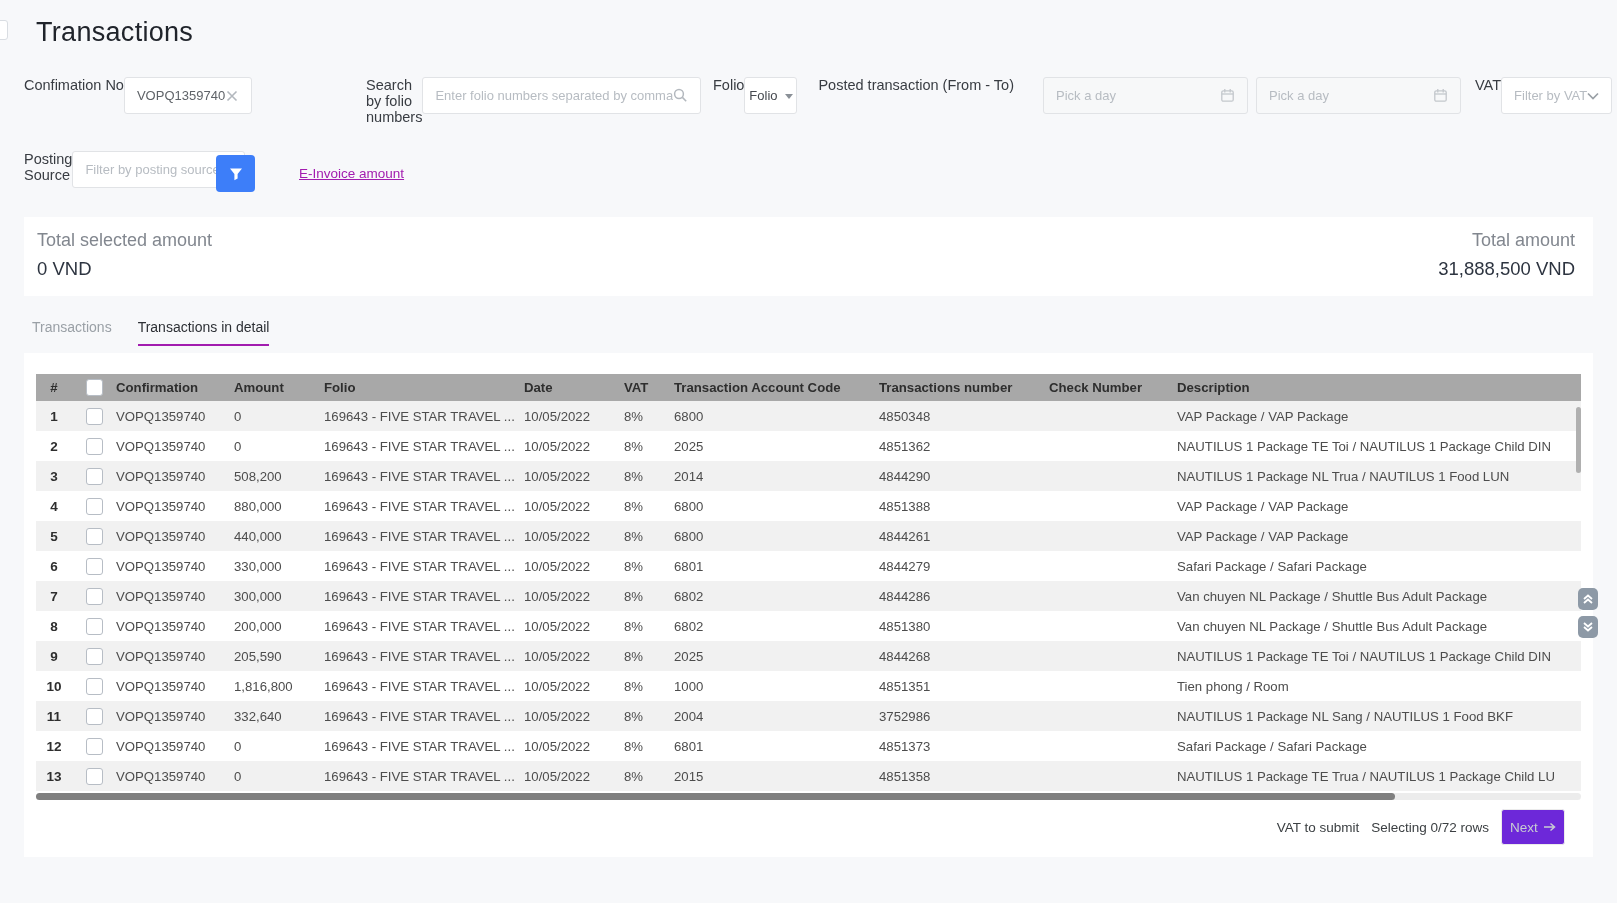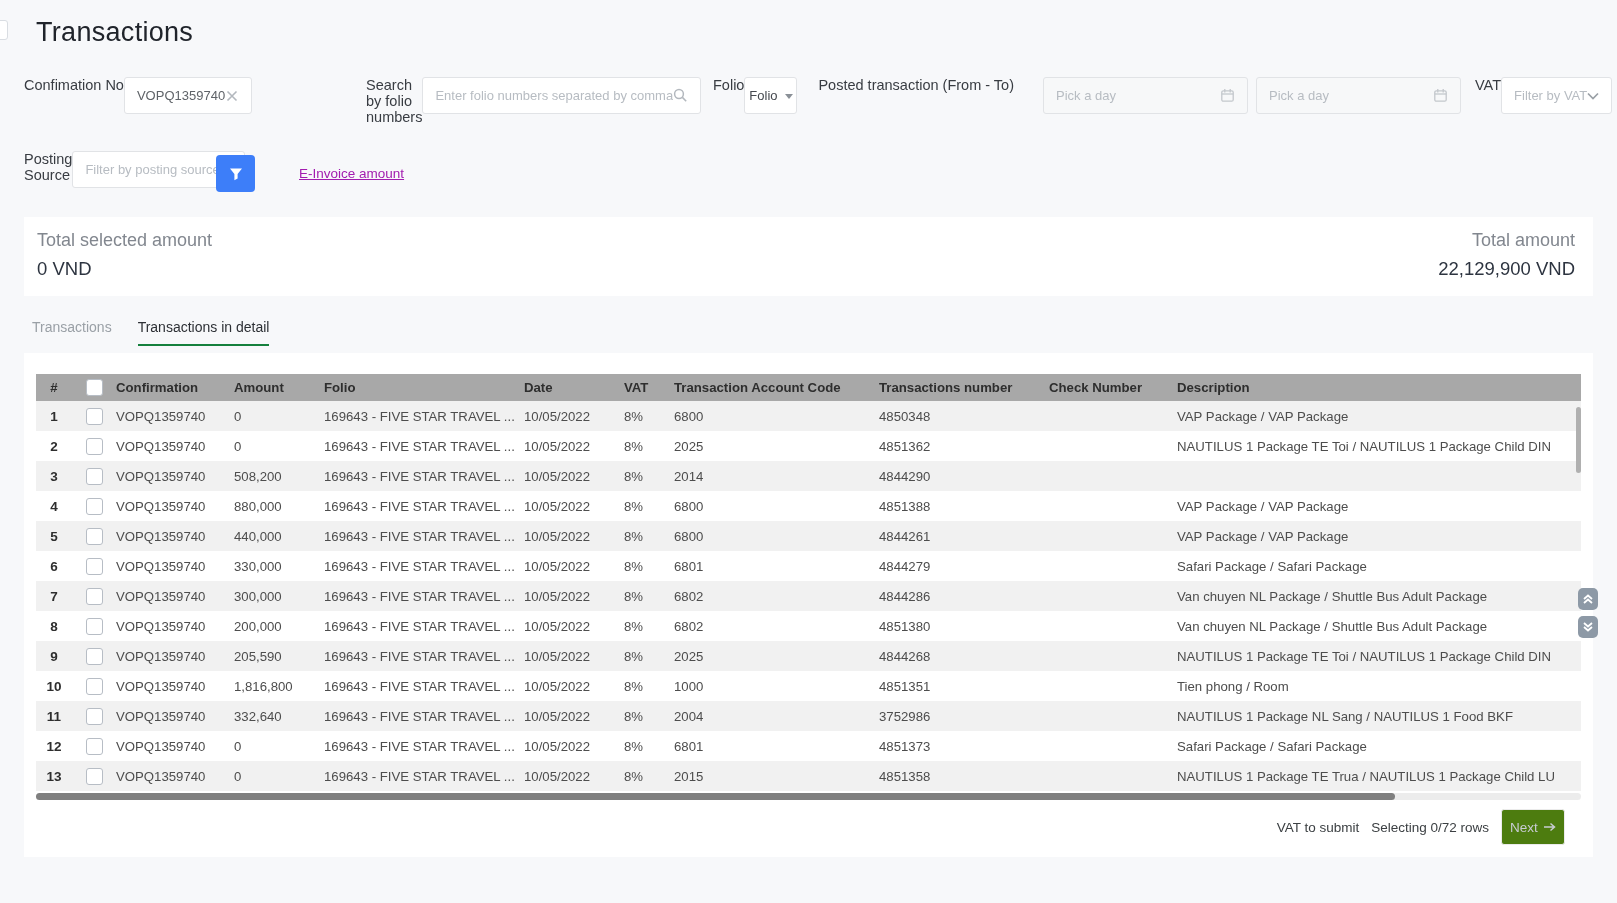--- a/index.html
+++ b/index.html
@@ -40,21 +40,21 @@
   .summary{ margin:25px 24px 0 24px; background:#fff; padding:13px 18px 16px 13px;
     display:flex; justify-content:space-between; }
   .sum-label{ font-size:18px; color:#82878f; }
   .sum-value{ font-size:18.5px; color:#2d3440; font-weight:500; margin-top:7px; }
   .sum-right{ text-align:right; }
 
   
   .tabs{ margin:23px 0 0 32px; display:flex; gap:26px; }
   .tab{ font-size:14px; padding-bottom:9px; cursor:pointer; }
   .tab.inactive{ color:#9aa0a6; }
-  .tab.active{ color:#2d3035; font-weight:500; border-bottom:2px solid #15803d; }
+  .tab.active{ color:#2d3035; font-weight:500; border-bottom:2px solid #a21caf; }
 
   
   .table-card{ margin:7px 24px 0 24px; background:#fff; padding:21px 12px 0 12px; position:relative; }
   .thead{ display:flex; align-items:center; background:#a8a8a8; height:27px; }
   .thead .cell{ font-weight:700; color:#2e2e2e; font-size:13.2px; }
   .trow{ display:flex; align-items:center; height:30px; }
   .trow:nth-child(odd){ background:#f1f1f1; }
   .trow:nth-child(even){ background:#fff; }
   .cell{ font-size:13.2px; color:#4d4d4d; white-space:nowrap; overflow:hidden; padding-right:6px; }
   .c-idx{ width:42px; text-align:center; flex:none; }
@@ -75,21 +75,21 @@
   .hscroll .track{ position:absolute; left:0; right:0; top:0; height:7px; background:#ececec; border-radius:4px; }
   .hscroll .thumb{ position:absolute; left:0; width:1359px; top:0; height:7px; background:#7f7f7f; border-radius:4px; cursor:pointer; }
   .vscroll{ position:absolute; right:12px; top:54px; width:5px; height:66px; background:#b0b0b0; border-radius:3px; cursor:pointer; }
 
   
   .tfooter{ display:flex; align-items:center; justify-content:flex-end; gap:12px;
     padding:8px 16px 12px 0; }
   .tfooter .lbl{ font-size:13.5px; color:#3c4043; }
   .vat-select{ width:172px; height:36px; }
   .sel-count{ font-size:13.5px; color:#3c4043; }
-  .next-btn{ height:36px; width:64px; background:#4d7c0f; border:1px solid #ebebeb; border-radius:3px;
+  .next-btn{ height:36px; width:64px; background:#6d28d9; border:1px solid #ebebeb; border-radius:3px;
     color:#c8ccd2; font-size:13.5px; display:flex; align-items:center; justify-content:center; gap:5px; }
 
   
   .float-btns{ position:absolute; right:19px; top:588px; display:flex; flex-direction:column; gap:6px; }
   .fbtn{ width:20px; height:22px; background:#8d99a6; border-radius:5px; display:flex;
     align-items:center; justify-content:center; cursor:pointer; }
 </style>
 </head>
 <body>
 
@@ -196,21 +196,21 @@
   </div>
 </div>
 
 <div class="summary">
   <div>
     <div class="sum-label">Total selected amount</div>
     <div class="sum-value">0 VND</div>
   </div>
   <div class="sum-right">
     <div class="sum-label">Total amount</div>
-    <div class="sum-value">22,129,900 VND</div>
+    <div class="sum-value">31,888,500 VND</div>
   </div>
 </div>
 
 <div class="tabs">
   <div class="tab inactive">Transactions</div>
   <div class="tab active">Transactions in detail</div>
 </div>
 
 <div class="table-card">
   <div class="thead">
@@ -266,20 +266,21 @@
           <span class="cb"></span>
         </div>
         <div class="cell c-conf">VOPQ1359740</div>
         <div class="cell c-amt">508,200</div>
         <div class="cell c-folio">169643 - FIVE STAR TRAVEL ...</div>
         <div class="cell c-date">10/05/2022</div>
         <div class="cell c-vat">8%</div>
         <div class="cell c-acct">2014</div>
         <div class="cell c-txn">4844290</div>
         <div class="cell c-chk"></div>
+        <div class="cell c-desc">NAUTILUS 1 Package NL Trua / NAUTILUS 1 Food LUN</div>
       </div>
       <div class="trow">
         <div class="cell c-idx">4</div>
         <div class="cell c-cb">
           <span class="cb"></span>
         </div>
         <div class="cell c-conf">VOPQ1359740</div>
         <div class="cell c-amt">880,000</div>
         <div class="cell c-folio">169643 - FIVE STAR TRAVEL ...</div>
         <div class="cell c-date">10/05/2022</div>

